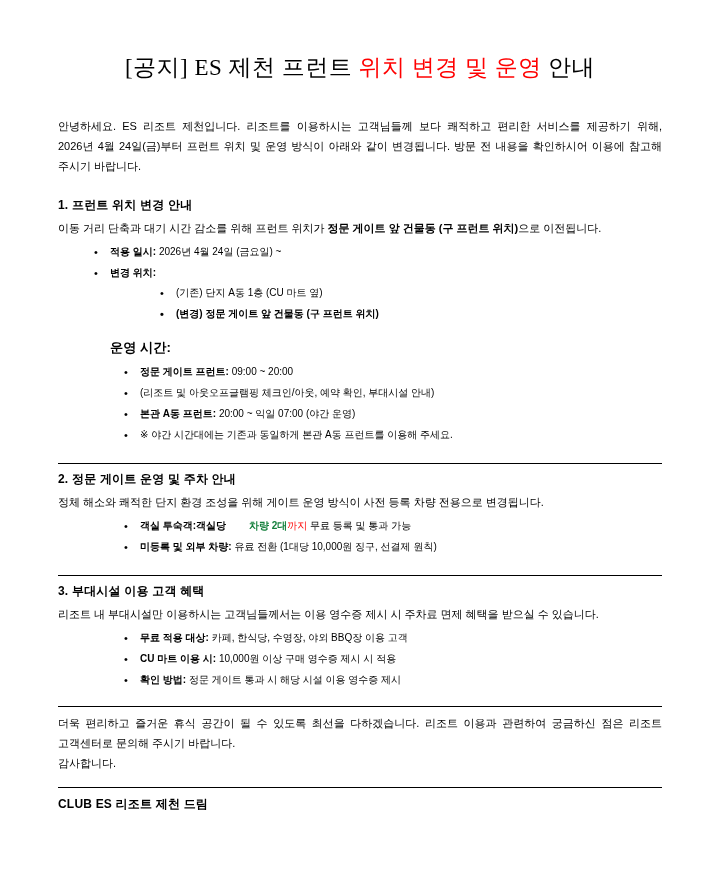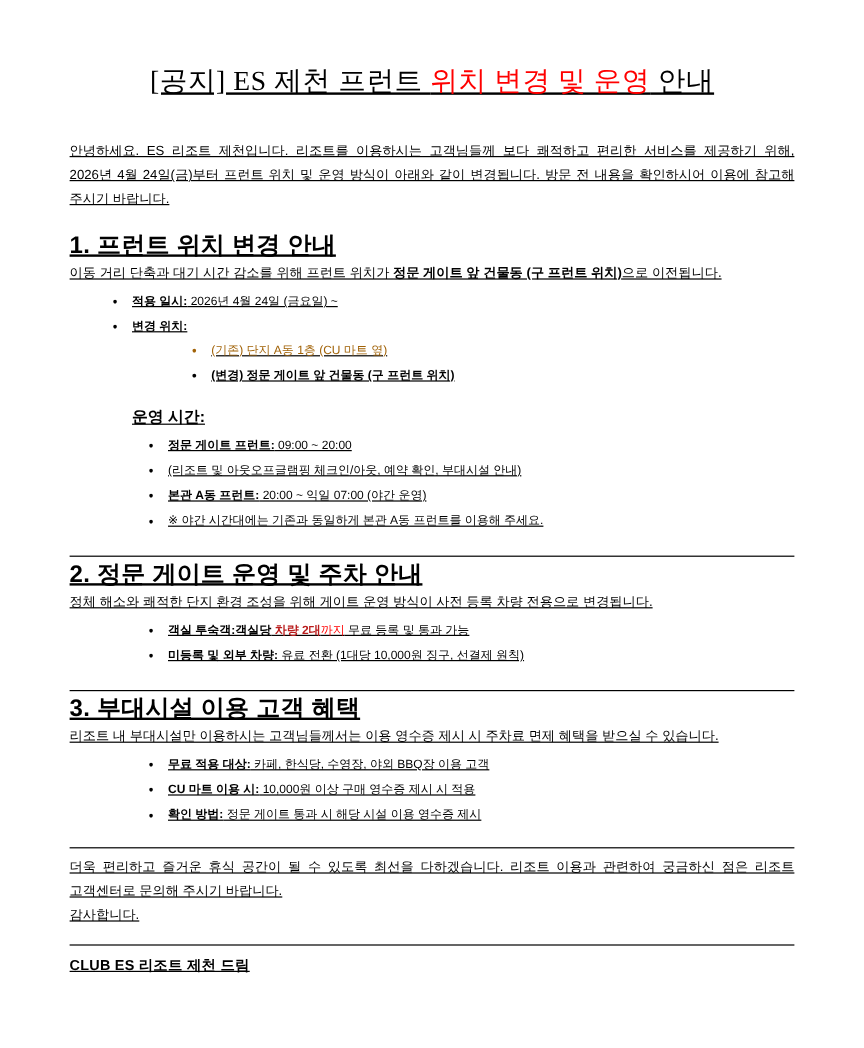--- a/index.html
+++ b/index.html
@@ -15,21 +15,20 @@
     -webkit-font-smoothing: antialiased;
   }
   .page {
     position: relative;
     width: 720px;
     height: 873px;
     box-sizing: border-box;
     padding: 0 58px;
     background: #ffffff;
     overflow: hidden;
-    text-decoration: underline;
   }
 
   
   .doc-title {
     margin: 0;
     padding-top: 52px;
     text-align: center;
     font-size: 23px;
     font-weight: 400;
     letter-spacing: 0.5px;
@@ -58,21 +57,21 @@
   .section {
     margin-top: 18px;
   }
   .section-rule {
     border: 0;
     border-top: 1.6px solid #000;
     margin: 0 0 4px 0;
   }
   .section-title {
     margin: 0 0 2px 0;
-    font-size: 20px;
+    font-size: 12px;
     font-weight: bold;
     letter-spacing: 0.2px;
     line-height: 22px;
   }
 
   
   ul.lv1 {
     list-style: none;
     margin: 4px 0 0 0;
     padding: 0 0 0 34px;
@@ -102,22 +101,22 @@
     line-height: 21px;
   }
   li.nobullet {
     padding-left: 18px;
   }
   li.nobullet::before {
     content: "";
   }
   .b { font-weight: bold; }
   .red { color: #ff0000; }
-  .red.b { color: #b91c1c; font-weight: bold; }
-  .muted { color: #a16207; }
+  .red.b { color: #15803d; font-weight: bold; margin-left: 20px; }
+  .muted { color: #000000; }
 
   
   .sublabel {
     margin: 14px 0 0 52px;
     font-size: 13.2px;
     font-weight: bold;
     line-height: 20px;
   }
 
   

